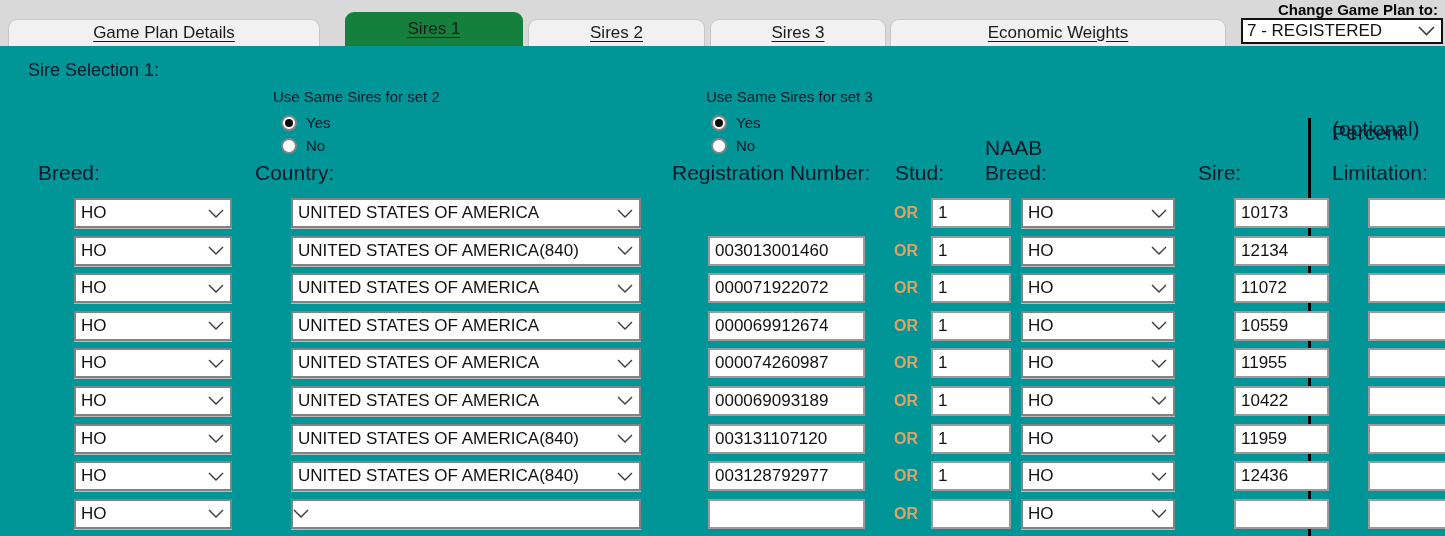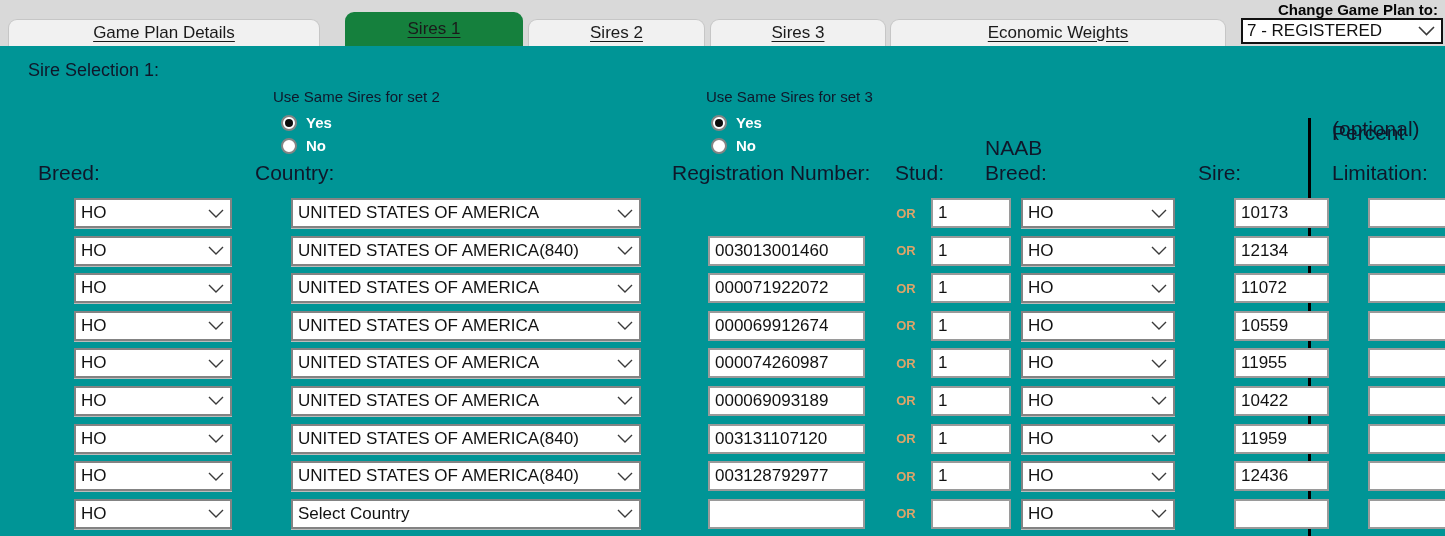--- a/index.html
+++ b/index.html
@@ -52,21 +52,21 @@
   #grp3-label { left:706px; top:88px; }
   .radio-line { position:absolute; display:flex; align-items:center; gap:9px; }
   #grp2-yes { left:281px; top:114px; } #grp2-no { left:281px; top:137px; }
   #grp3-yes { left:711px; top:114px; } #grp3-no { left:711px; top:137px; }
   .radio {
     width:16px; height:16px; border-radius:50%;
     background:#fff; border:2px solid #848484;
     display:inline-flex; align-items:center; justify-content:center; cursor:pointer;
   }
   .radio.checked::after { content:""; width:8px; height:8px; border-radius:50%; background:#0c0c0c; }
-  .radio-text { font-size:15px; font-weight:bold; color:#ffffff; }
+  .radio-text { font-size:15px; font-weight:normal; color:#0f172a; }
   .col-label { font-size:21px; }
   #lbl-breed      { left:38px;   top:161px; }
   #lbl-country    { left:255px;  top:161px; }
   #lbl-reg        { left:672px;  top:161px; }
   #lbl-stud       { left:895px;  top:161px; }
   #lbl-naab       { left:985px;  top:136px; }
   #lbl-naab-breed { left:985px;  top:161px; }
   #lbl-sire       { left:1198px; top:161px; }
   #lbl-optional   { left:1332px; top:117px; }
   #lbl-percent    { left:1332px; top:121px; }
@@ -85,21 +85,21 @@
   }
   .sel .sel-val { font-size:17px; color:#121212; padding-left:5px; flex:1; white-space:nowrap; overflow:hidden; }
   .txt {
     position:absolute; top:2px; height:30px; background:#fff;
     border:2px solid #9a9a9a; font-family:"Liberation Sans",sans-serif;
     font-size:17px; color:#121212; padding:0 0 0 5px; outline:none;
   }
   .or {
     position:absolute; top:2px; left:848px; width:44px; height:30px;
     display:flex; align-items:center; justify-content:center;
-    font-size:13px; font-weight:bold; color:#dfa368;
+    font-size:16px; font-weight:bold; color:#dfa368;
   }
   .c-breed   { left:38px;   width:158px; }
   .c-country { left:255px;  width:350px; }
   .c-reg     { left:672px;  width:157px; }
   .c-stud    { left:895px;  width:80px;  }
   .c-naab    { left:985px;  width:154px; }
   .c-sire    { left:1198px; width:95px;  }
   .c-limit   { left:1332px; width:97px;  }
 </style>
 </head>
@@ -382,21 +382,20 @@
   </div>
 
   <div class="row">
     <div class="sel c-breed">
       <span class="sel-val">HO</span>
       <svg class="chev" width="16" height="9" viewBox="0 0 16 9">
         <polyline points="1,1 8,8 15,1" fill="none" stroke="#3a3a3a" stroke-width="1.4"></polyline>
       </svg>
     </div>
     <div class="sel c-country">
-      <span class="sel-val">Select Country</span>
       <svg class="chev" width="16" height="9" viewBox="0 0 16 9">
         <polyline points="1,1 8,8 15,1" fill="none" stroke="#3a3a3a" stroke-width="1.4"></polyline>
       </svg>
     </div>
     <input type="text" class="txt c-reg" value="" style="">
     <span class="or">OR</span>
     <input type="text" class="txt c-stud" value="" style="">
     <div class="sel c-naab">
       <span class="sel-val">HO</span>
       <svg class="chev" width="16" height="9" viewBox="0 0 16 9">

